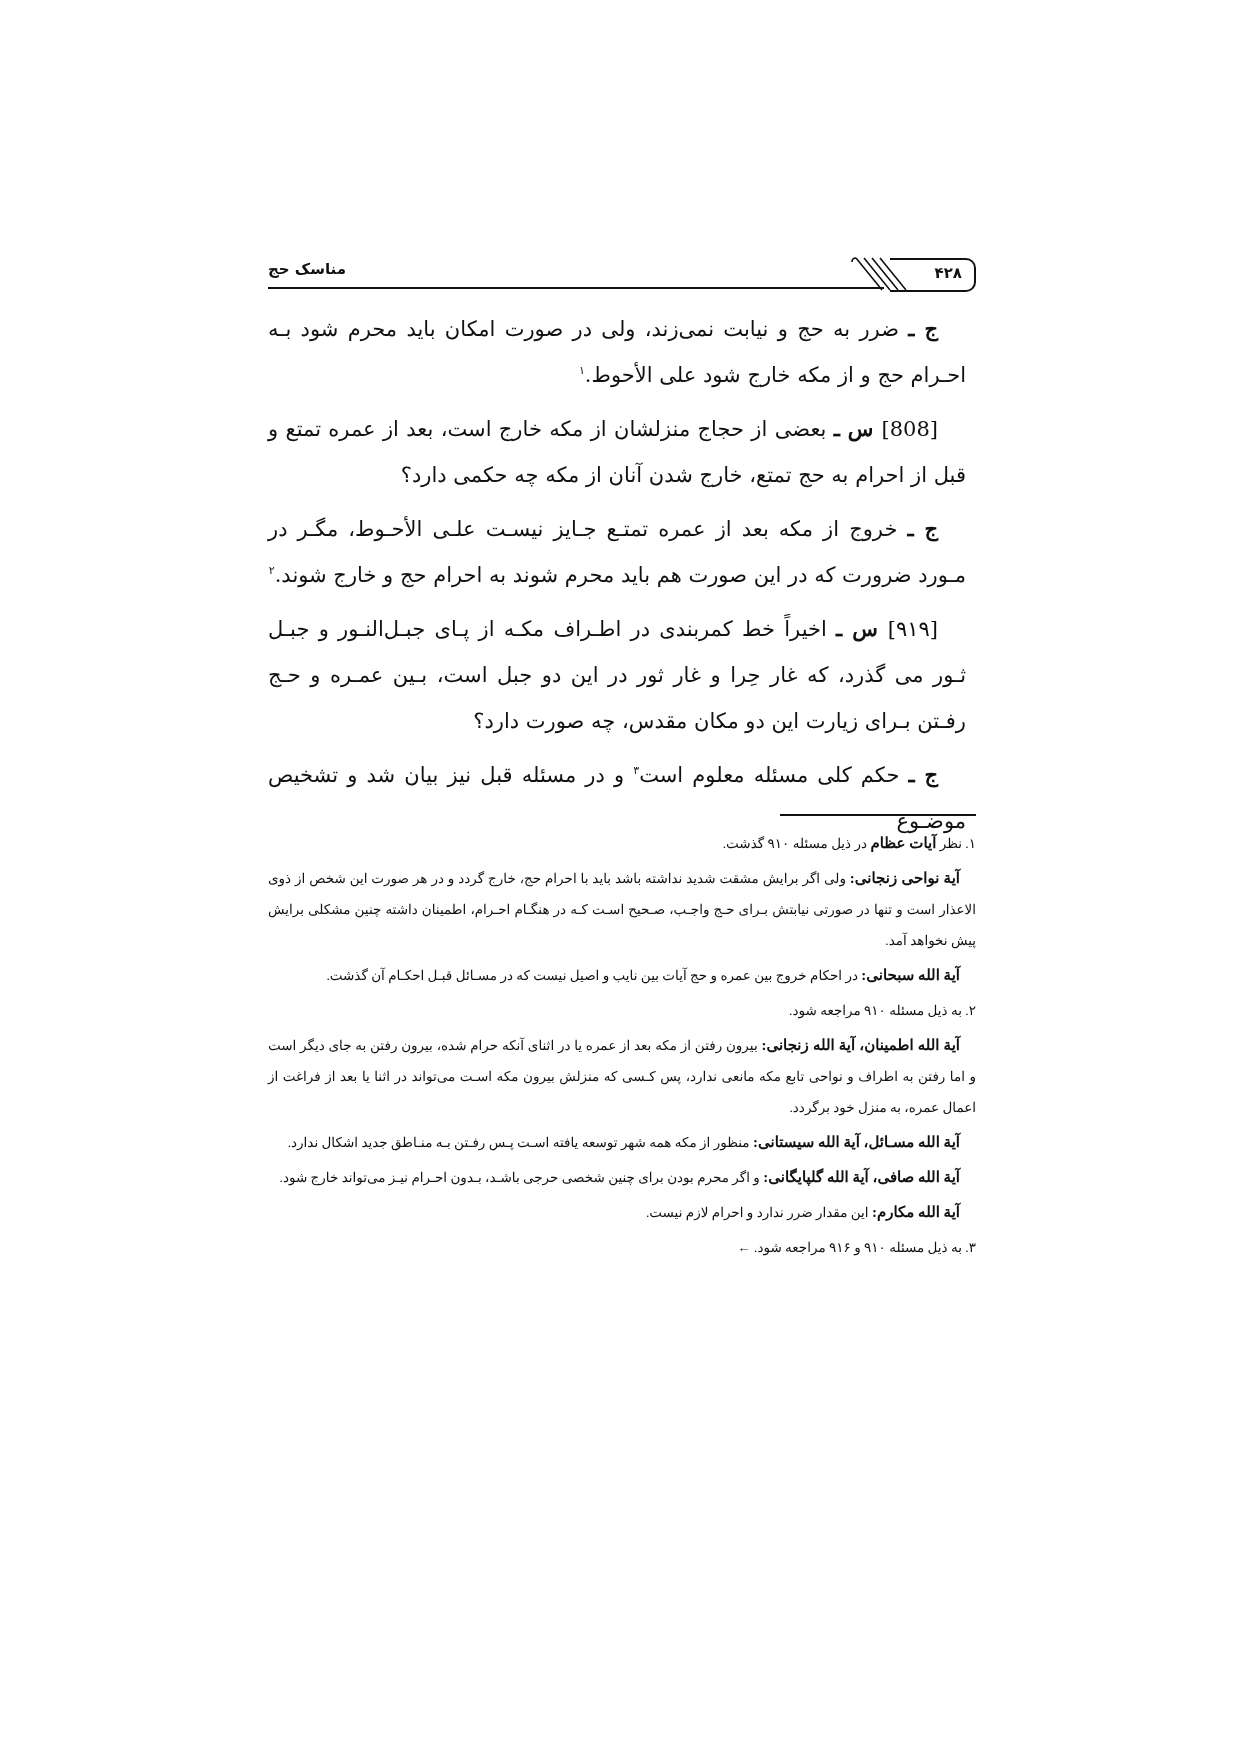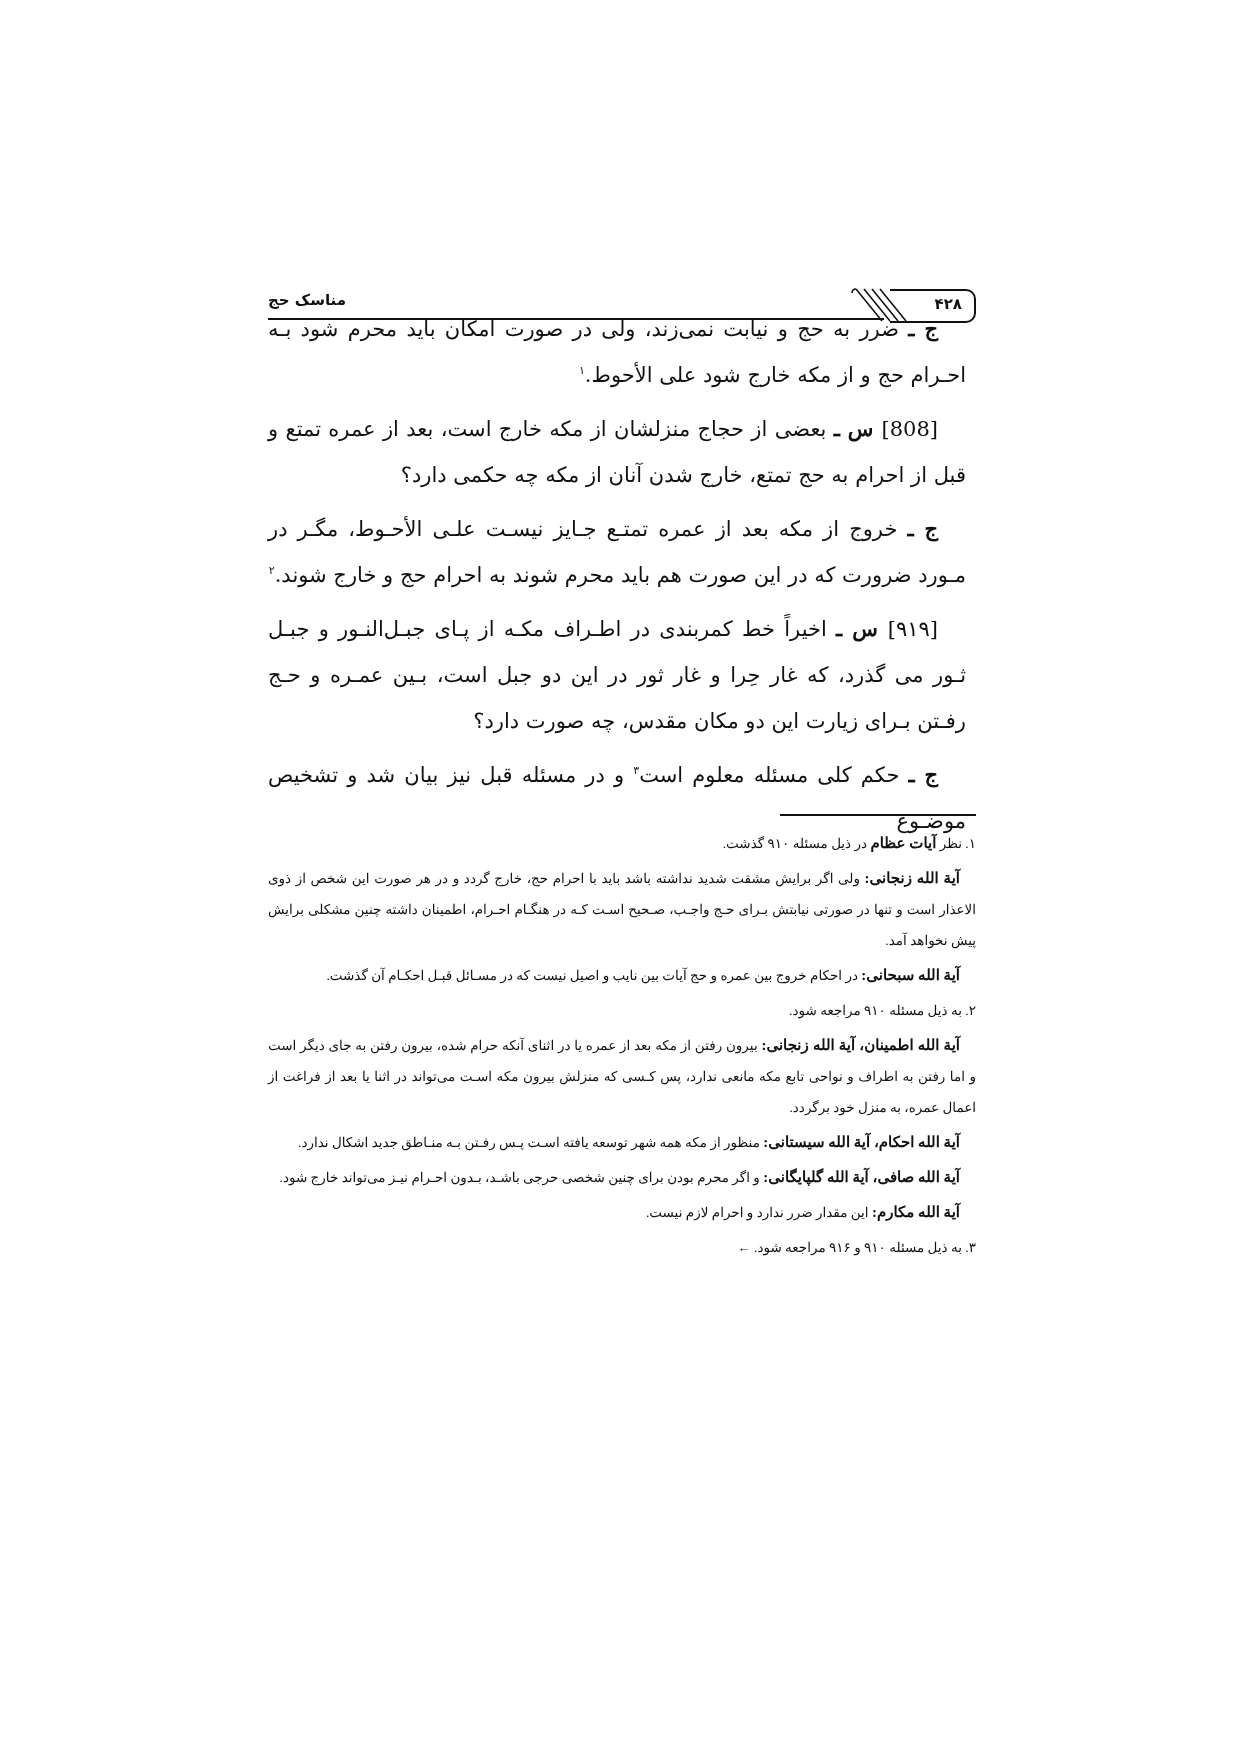--- a/index.html
+++ b/index.html
@@ -1,20 +1,20 @@
 <!DOCTYPE html>
 <html><head>
   <meta charset="utf-8">
   <style>
     html, body { margin: 0; padding: 0; background: #ffffff; }
     body { width: 1239px; height: 1753px; position: relative; overflow: hidden;
       font-family: "DejaVu Serif", serif; color: #111; }
     .page { position: absolute; left: 0; top: 0; width: 1239px; height: 1753px; }
 
-    .header { position: absolute; left: 268px; top: 256px; width: 708px; height: 36px; margin-top: 31px; }
+    .header { position: absolute; left: 268px; top: 256px; width: 708px; height: 36px; }
     .header-rule { position: absolute; left: 0; right: 92px; bottom: 3px; height: 2px; background: #111; }
     .running-title { position: absolute; left: 0; top: 4px; font-family: "DejaVu Sans", sans-serif;
       font-weight: bold; font-size: 15px; direction: rtl; }
     .page-box { position: absolute; right: 0; top: 2px; width: 84px; height: 30px;
       border: 2px solid #111; border-left: none; border-radius: 0 10px 10px 0; }
     .page-number { position: absolute; right: 12px; top: 4px; font-family: "DejaVu Sans", sans-serif;
       font-weight: bold; font-size: 15px; direction: rtl; }
     .stripes { position: absolute; right: 62px; top: 0; width: 66px; height: 36px; }
 
     .main { position: absolute; left: 268px; top: 306px; width: 708px; direction: rtl; text-align: justify;
@@ -69,33 +69,33 @@
     </p>
   </div>
 
   <div class="fn-rule"></div>
 
   <div class="footnotes">
     <p class="note">
       <span>۱. نظر </span><b>آیات عظام</b><span> در ذیل مسئله ۹۱۰ گذشت.</span>
     </p>
     <p class="opinion">
-      <b>آیة الله زنجانی:</b><span> ولی اگر برایش مشقت شدید نداشته باشد باید با احرام حج، خارج گردد و در هر صورت این شخص از ذوی الاعذار است و تنها در صورتی نیابتش بـرای حـج واجـب، صـحیح اسـت کـه در هنگـام احـرام، اطمینان داشته چنین مشکلی برایش پیش نخواهد آمد.</span>
+      <b>آیة نواحی زنجانی:</b><span> ولی اگر برایش مشقت شدید نداشته باشد باید با احرام حج، خارج گردد و در هر صورت این شخص از ذوی الاعذار است و تنها در صورتی نیابتش بـرای حـج واجـب، صـحیح اسـت کـه در هنگـام احـرام، اطمینان داشته چنین مشکلی برایش پیش نخواهد آمد.</span>
     </p>
     <p class="opinion">
       <b>آیة الله سبحانی:</b><span> در احکام خروج بین عمره و حج آیات بین نایب و اصیل نیست که در مسـائل قبـل احکـام آن گذشت.</span>
     </p>
     <p class="note">
       <span>۲. به ذیل مسئله ۹۱۰ مراجعه شود.</span>
     </p>
     <p class="opinion">
       <b>آیة الله اطمینان، آیة الله زنجانی:</b><span> بیرون رفتن از مکه بعد از عمره یا در اثنای آنکه حرام شده، بیرون رفتن به جای دیگر است و اما رفتن به اطراف و نواحی تابع مکه مانعی ندارد، پس کـسی که منزلش بیرون مکه اسـت می‌تواند در اثنا یا بعد از فراغت از اعمال عمره، به منزل خود برگردد.</span>
     </p>
     <p class="opinion">
-      <b>آیة الله احکام، آیة الله سیستانی:</b><span> منظور از مکه همه شهر توسعه یافته اسـت پـس رفـتن بـه منـاطق جدید اشکال ندارد.</span>
+      <b>آیة الله مسـائل، آیة الله سیستانی:</b><span> منظور از مکه همه شهر توسعه یافته اسـت پـس رفـتن بـه منـاطق جدید اشکال ندارد.</span>
     </p>
     <p class="opinion">
       <b>آیة الله صافی، آیة الله گلپایگانی:</b><span> و اگر محرم بودن برای چنین شخصی حرجی باشـد، بـدون احـرام نیـز می‌تواند خارج شود.</span>
     </p>
     <p class="opinion">
       <b>آیة الله مکارم:</b><span> این مقدار ضرر ندارد و احرام لازم نیست.</span>
     </p>
     <p class="note">
       <span>۳. به ذیل مسئله ۹۱۰ و ۹۱۶ مراجعه شود.</span>
       <span>←</span>

